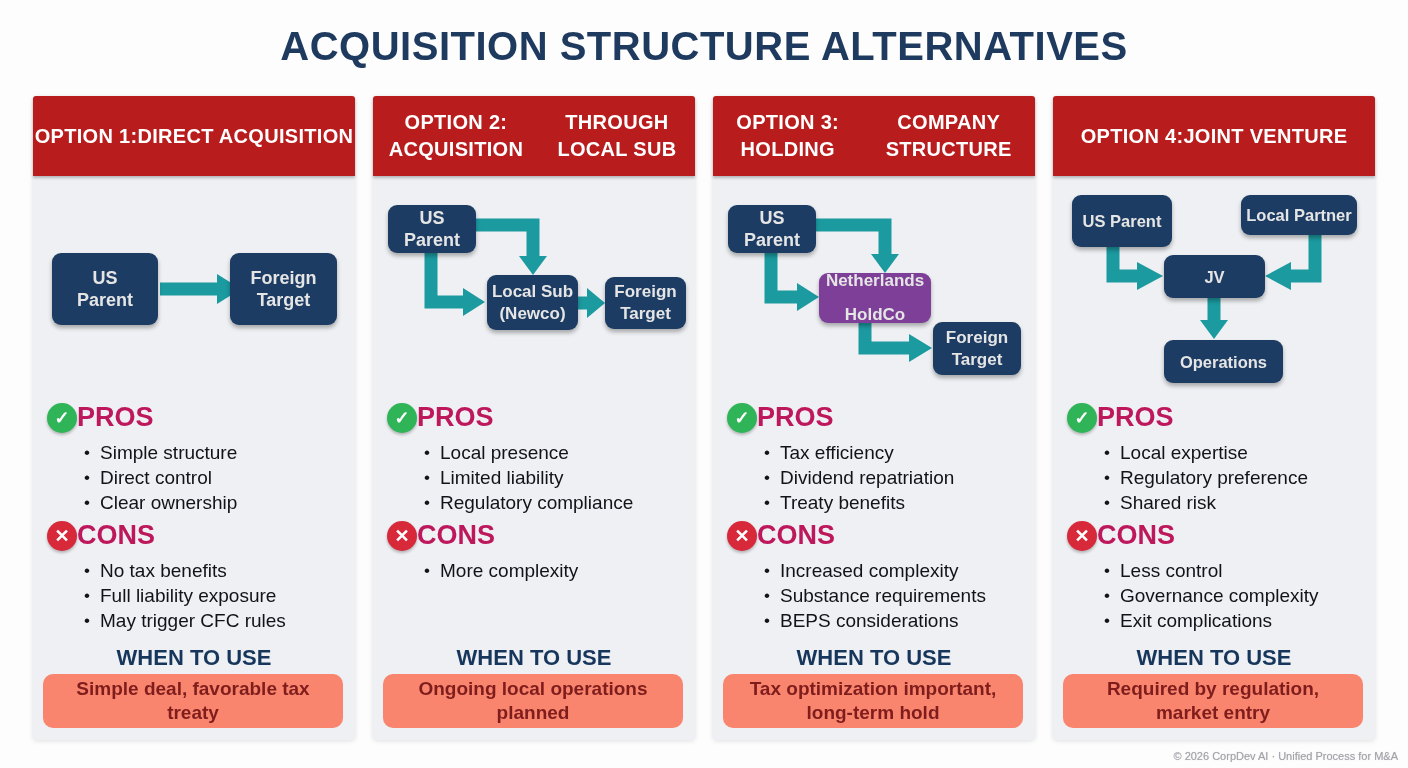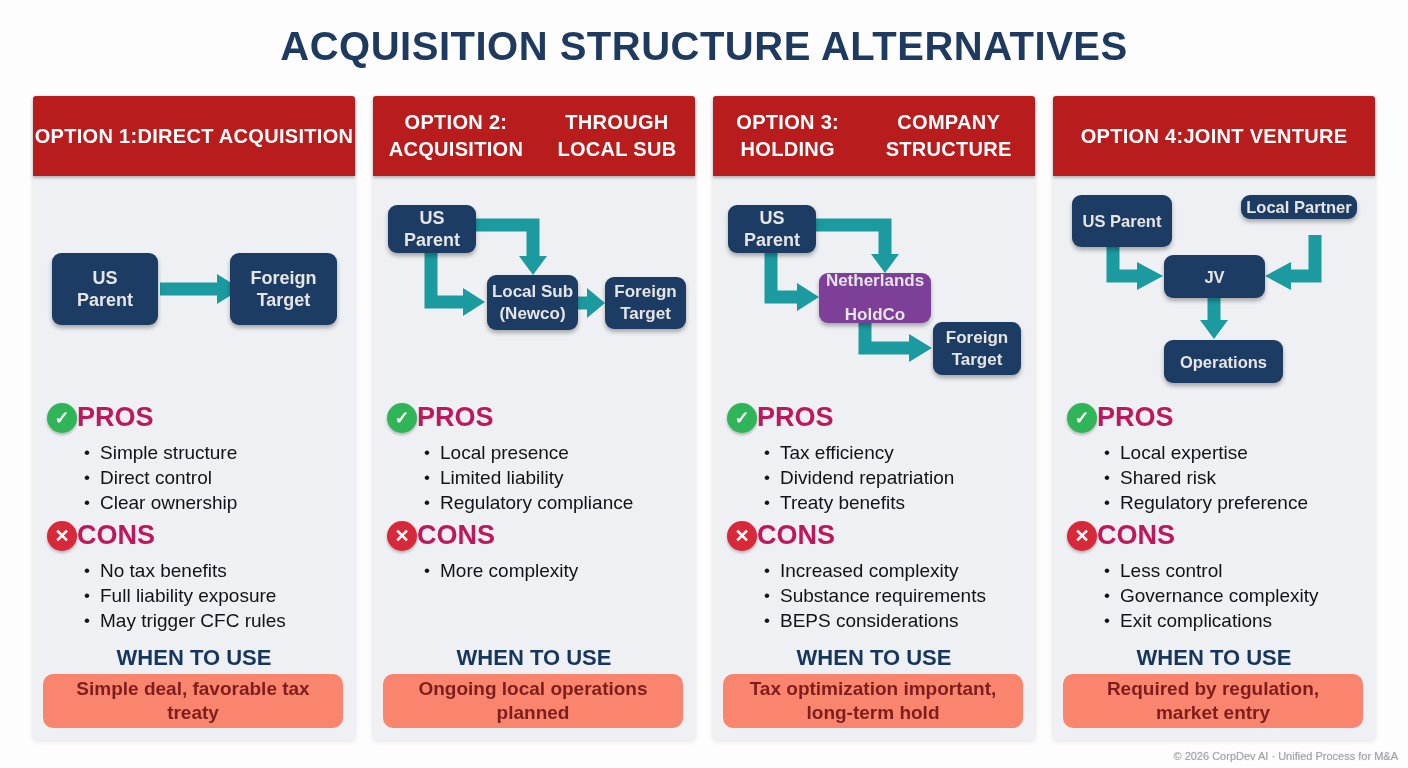--- a/index.html
+++ b/index.html
@@ -246,39 +246,39 @@
       <polyline class="arrow-shape" points="60,55 60,96 84,96"></polyline>
       <polygon class="arrow-head" points="84,82 84,110 110,96"></polygon>
       <polyline class="arrow-shape" points="262,55 262,96 238,96"></polyline>
       <polygon class="arrow-head" points="238,82 238,110 212,96"></polygon>
       <line class="arrow-shape" x1="161" y1="118" x2="161" y2="140"></line>
       <polygon class="arrow-head" points="147,140 175,140 161,159"></polygon>
     </svg>
     <div class="node" style="left:19px;top:15px;width:100px;height:52px;">
       <span>US Parent</span>
     </div>
-    <div class="node" style="left:188px;top:15px;width:116px;height:24px;">
+    <div class="node" style="left:188px;top:15px;width:116px;height:40px;">
       <span>Local Partner</span>
     </div>
     <div class="node" style="left:111px;top:75px;width:101px;height:43px;">
       <span>JV</span>
     </div>
     <div class="node" style="left:111px;top:160px;width:119px;height:43px;">
       <span>Operations</span>
     </div>
   </div>
   <div class="section" style="top:306px;">
     <div class="sec-head">
       <div class="icon-circle icon-green">✓</div>
       <div class="sec-title">PROS</div>
     </div>
     <ul class="sec-list">
       <li>Local expertise</li>
+      <li>Regulatory preference</li>
       <li>Shared risk</li>
-      <li>Regulatory preference</li>
     </ul>
   </div>
   <div class="section" style="top:424px;">
     <div class="sec-head">
       <div class="icon-circle icon-red">✕</div>
       <div class="sec-title">CONS</div>
     </div>
     <ul class="sec-list">
       <li>Less control</li>
       <li>Governance complexity</li>

